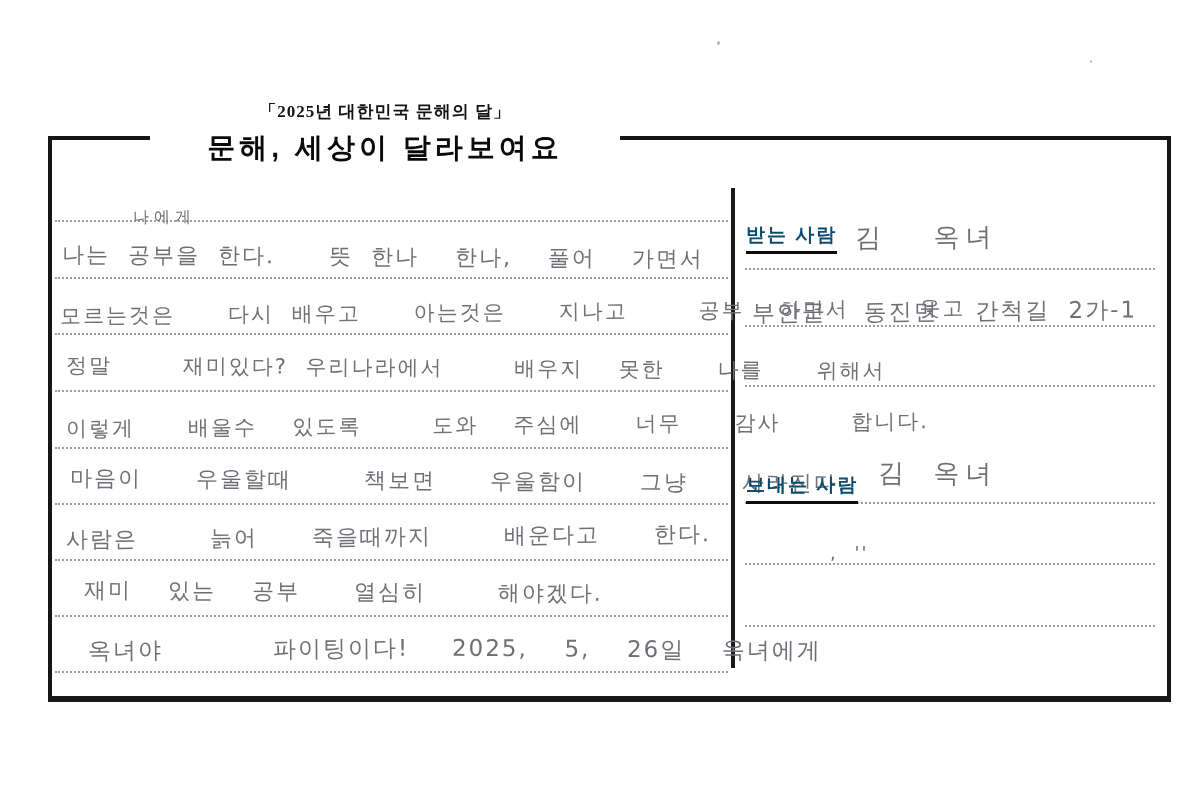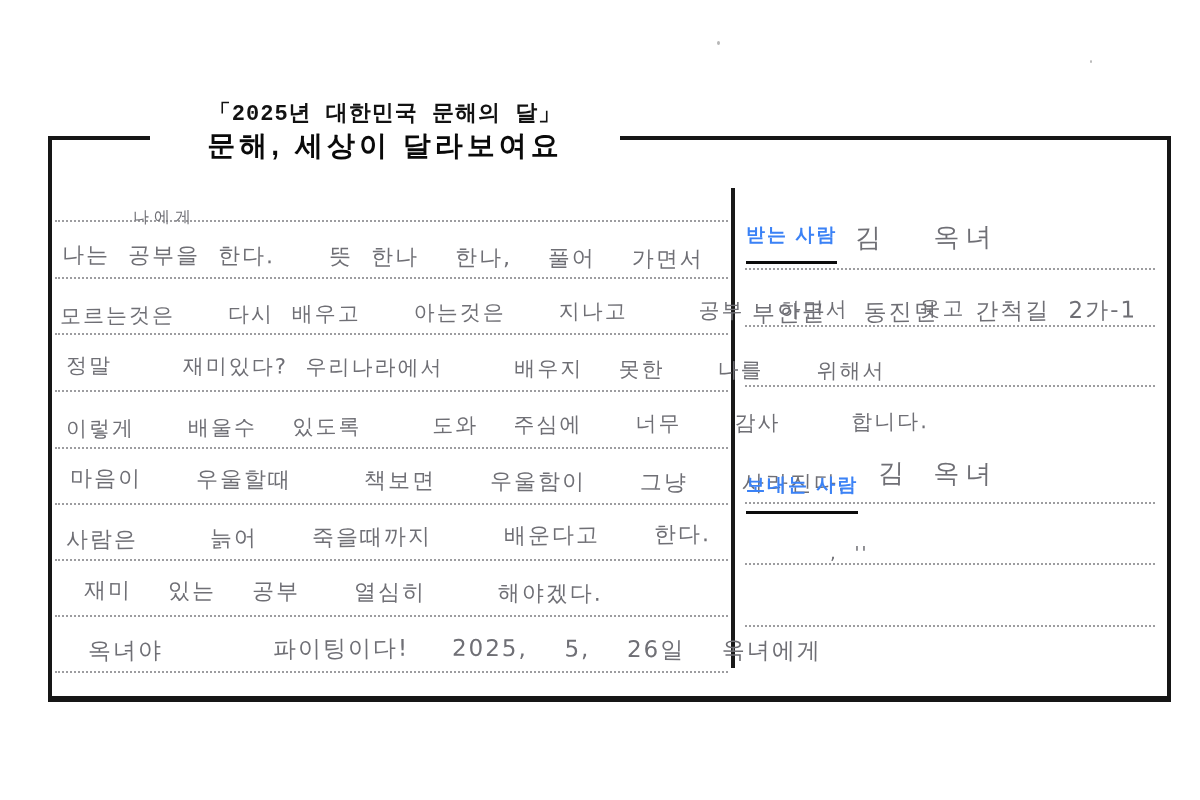--- a/index.html
+++ b/index.html
@@ -6,26 +6,26 @@
   #stage{
     position:relative;width:1200px;height:800px;background:#ffffff;overflow:hidden;
     font-family:"DejaVu Sans","Liberation Sans",sans-serif;
   }
   
   .title-block{
     position:absolute;left:150px;top:102px;width:470px;text-align:center;
     background:#ffffff;z-index:3;padding-bottom:4px;
   }
   .title-small{
-    font-size:22px;font-weight:bold;color:#121212;letter-spacing:1px;line-height:1.2;
-    font-family:Liberation Mono, monospace;
+    font-size:17px;font-weight:bold;color:#121212;letter-spacing:1px;line-height:1.2;
+    font-family:Liberation Serif, serif;
   }
   .title-main{
     font-size:28px;font-weight:bold;color:#0a0a0a;letter-spacing:4px;line-height:1.15;
-    margin-top:2px;font-family:"Liberation Sans","DejaVu Sans",sans-serif;
+    margin-top:10px;font-family:"Liberation Sans","DejaVu Sans",sans-serif;
   }
   
   .card{
     position:absolute;left:48px;top:136px;width:1115px;height:556px;
     border:4px solid #161616;border-bottom-width:6px;background:#ffffff;z-index:1;
   }
   .divider{
     position:absolute;left:731px;top:188px;width:4px;height:480px;background:#191919;z-index:2;
   }
   
@@ -36,22 +36,22 @@
   .hand{
     position:absolute;color:#6f6f75;white-space:pre;z-index:2;
     font-family:"DejaVu Sans",sans-serif;font-size:22px;
     letter-spacing:2px;word-spacing:9px;line-height:1;
   }
   .tilt-a{transform:rotate(-0.5deg);}
   .tilt-b{transform:rotate(0.4deg);}
   .hand-big{font-size:26px;letter-spacing:6px;}
   
   .field-label{
-    position:absolute;z-index:2;font-weight:bold;font-size:19px;color:#3b82f6;
-    letter-spacing:2px;border-bottom:3px solid #0c0c0c;padding-bottom:13px;
+    position:absolute;z-index:2;font-weight:bold;font-size:19px;color:#0c4a6e;
+    letter-spacing:2px;border-bottom:3px solid #0c0c0c;padding-bottom:3px;
     font-family:"Liberation Sans","DejaVu Sans",sans-serif;
   }
   .speck{position:absolute;background:#b7b7b7;border-radius:50%;z-index:0;}
 </style>
 </head>
 <body>
 
 <div id="stage">
 
   <div class="title-block">

